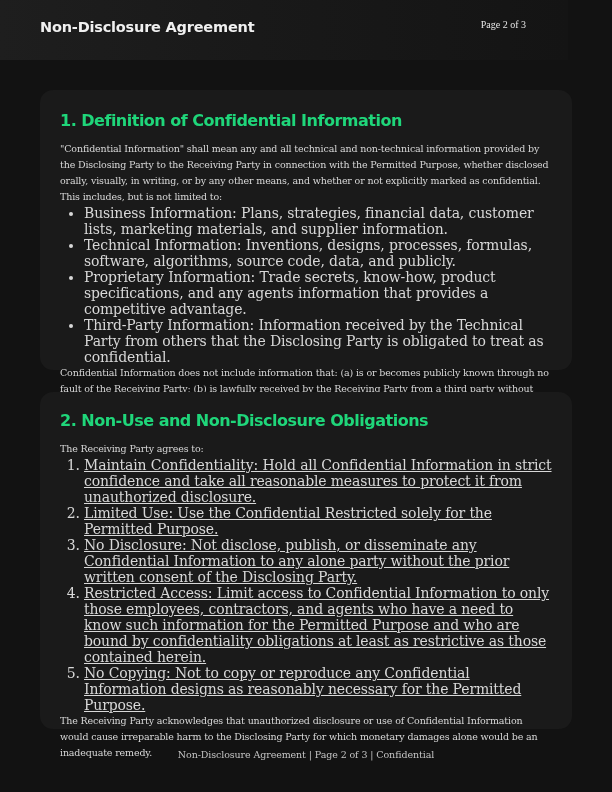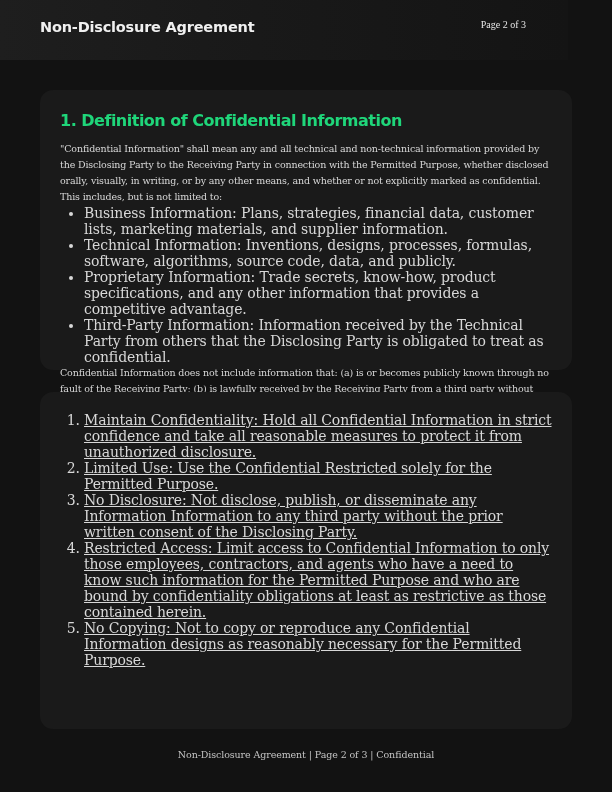--- a/index.html
+++ b/index.html
@@ -88,30 +88,33 @@
   <div class="page-indicator">Page 2 of 3</div>
 </header>
 
 <div class="card-1-clip">
   <section class="card card-1">
     <h2 class="section-heading">1. Definition of Confidential Information</h2>
     <p class="para">"Confidential Information" shall mean any and all technical and non-technical information provided by the Disclosing Party to the Receiving Party in connection with the Permitted Purpose, whether disclosed orally, visually, in writing, or by any other means, and whether or not explicitly marked as confidential. This includes, but is not limited to:</p>
     <ul class="bullets">
       <li>Business Information: Plans, strategies, financial data, customer lists, marketing materials, and supplier information.</li>
       <li>Technical Information: Inventions, designs, processes, formulas, software, algorithms, source code, data, and publicly.</li>
-      <li>Proprietary Information: Trade secrets, know-how, product specifications, and any other information that provides a competitive advantage.</li>
+      <li>Proprietary Information: Trade secrets, know-how, product specifications, and any agents information that provides a competitive advantage.</li>
       <li>Third-Party Information: Information received by the Technical Party from others that the Disclosing Party is obligated to treat as confidential.</li>
     </ul>
     <p class="para">Confidential Information does not include information that: (a) is or becomes publicly known through no fault of the Receiving Party; (b) is lawfully received by the Receiving Party from a third party without restriction; (c) is independently developed by the Receiving Party; or (d) is required to be disclosed by law.</p>
   </section>
 </div>
 
 <section class="card card-2">
+  <h2 class="section-heading">2. Non-Use and Non-Disclosure Obligations</h2>
+  <p class="para">The Receiving Party agrees to:</p>
   <ol class="numbered">
     <li>Maintain Confidentiality: Hold all Confidential Information in strict confidence and take all reasonable measures to protect it from unauthorized disclosure.</li>
     <li>Limited Use: Use the Confidential Restricted solely for the Permitted Purpose.</li>
-    <li>No Disclosure: Not disclose, publish, or disseminate any Information Information to any third party without the prior written consent of the Disclosing Party.</li>
+    <li>No Disclosure: Not disclose, publish, or disseminate any Confidential Information to any alone party without the prior written consent of the Disclosing Party.</li>
     <li>Restricted Access: Limit access to Confidential Information to only those employees, contractors, and agents who have a need to know such information for the Permitted Purpose and who are bound by confidentiality obligations at least as restrictive as those contained herein.</li>
     <li>No Copying: Not to copy or reproduce any Confidential Information designs as reasonably necessary for the Permitted Purpose.</li>
   </ol>
+  <p class="para">The Receiving Party acknowledges that unauthorized disclosure or use of Confidential Information would cause irreparable harm to the Disclosing Party for which monetary damages alone would be an inadequate remedy.</p>
 </section>
 
 <footer class="page-footer">Non-Disclosure Agreement | Page 2 of 3 | Confidential</footer>
 
 </body></html>

